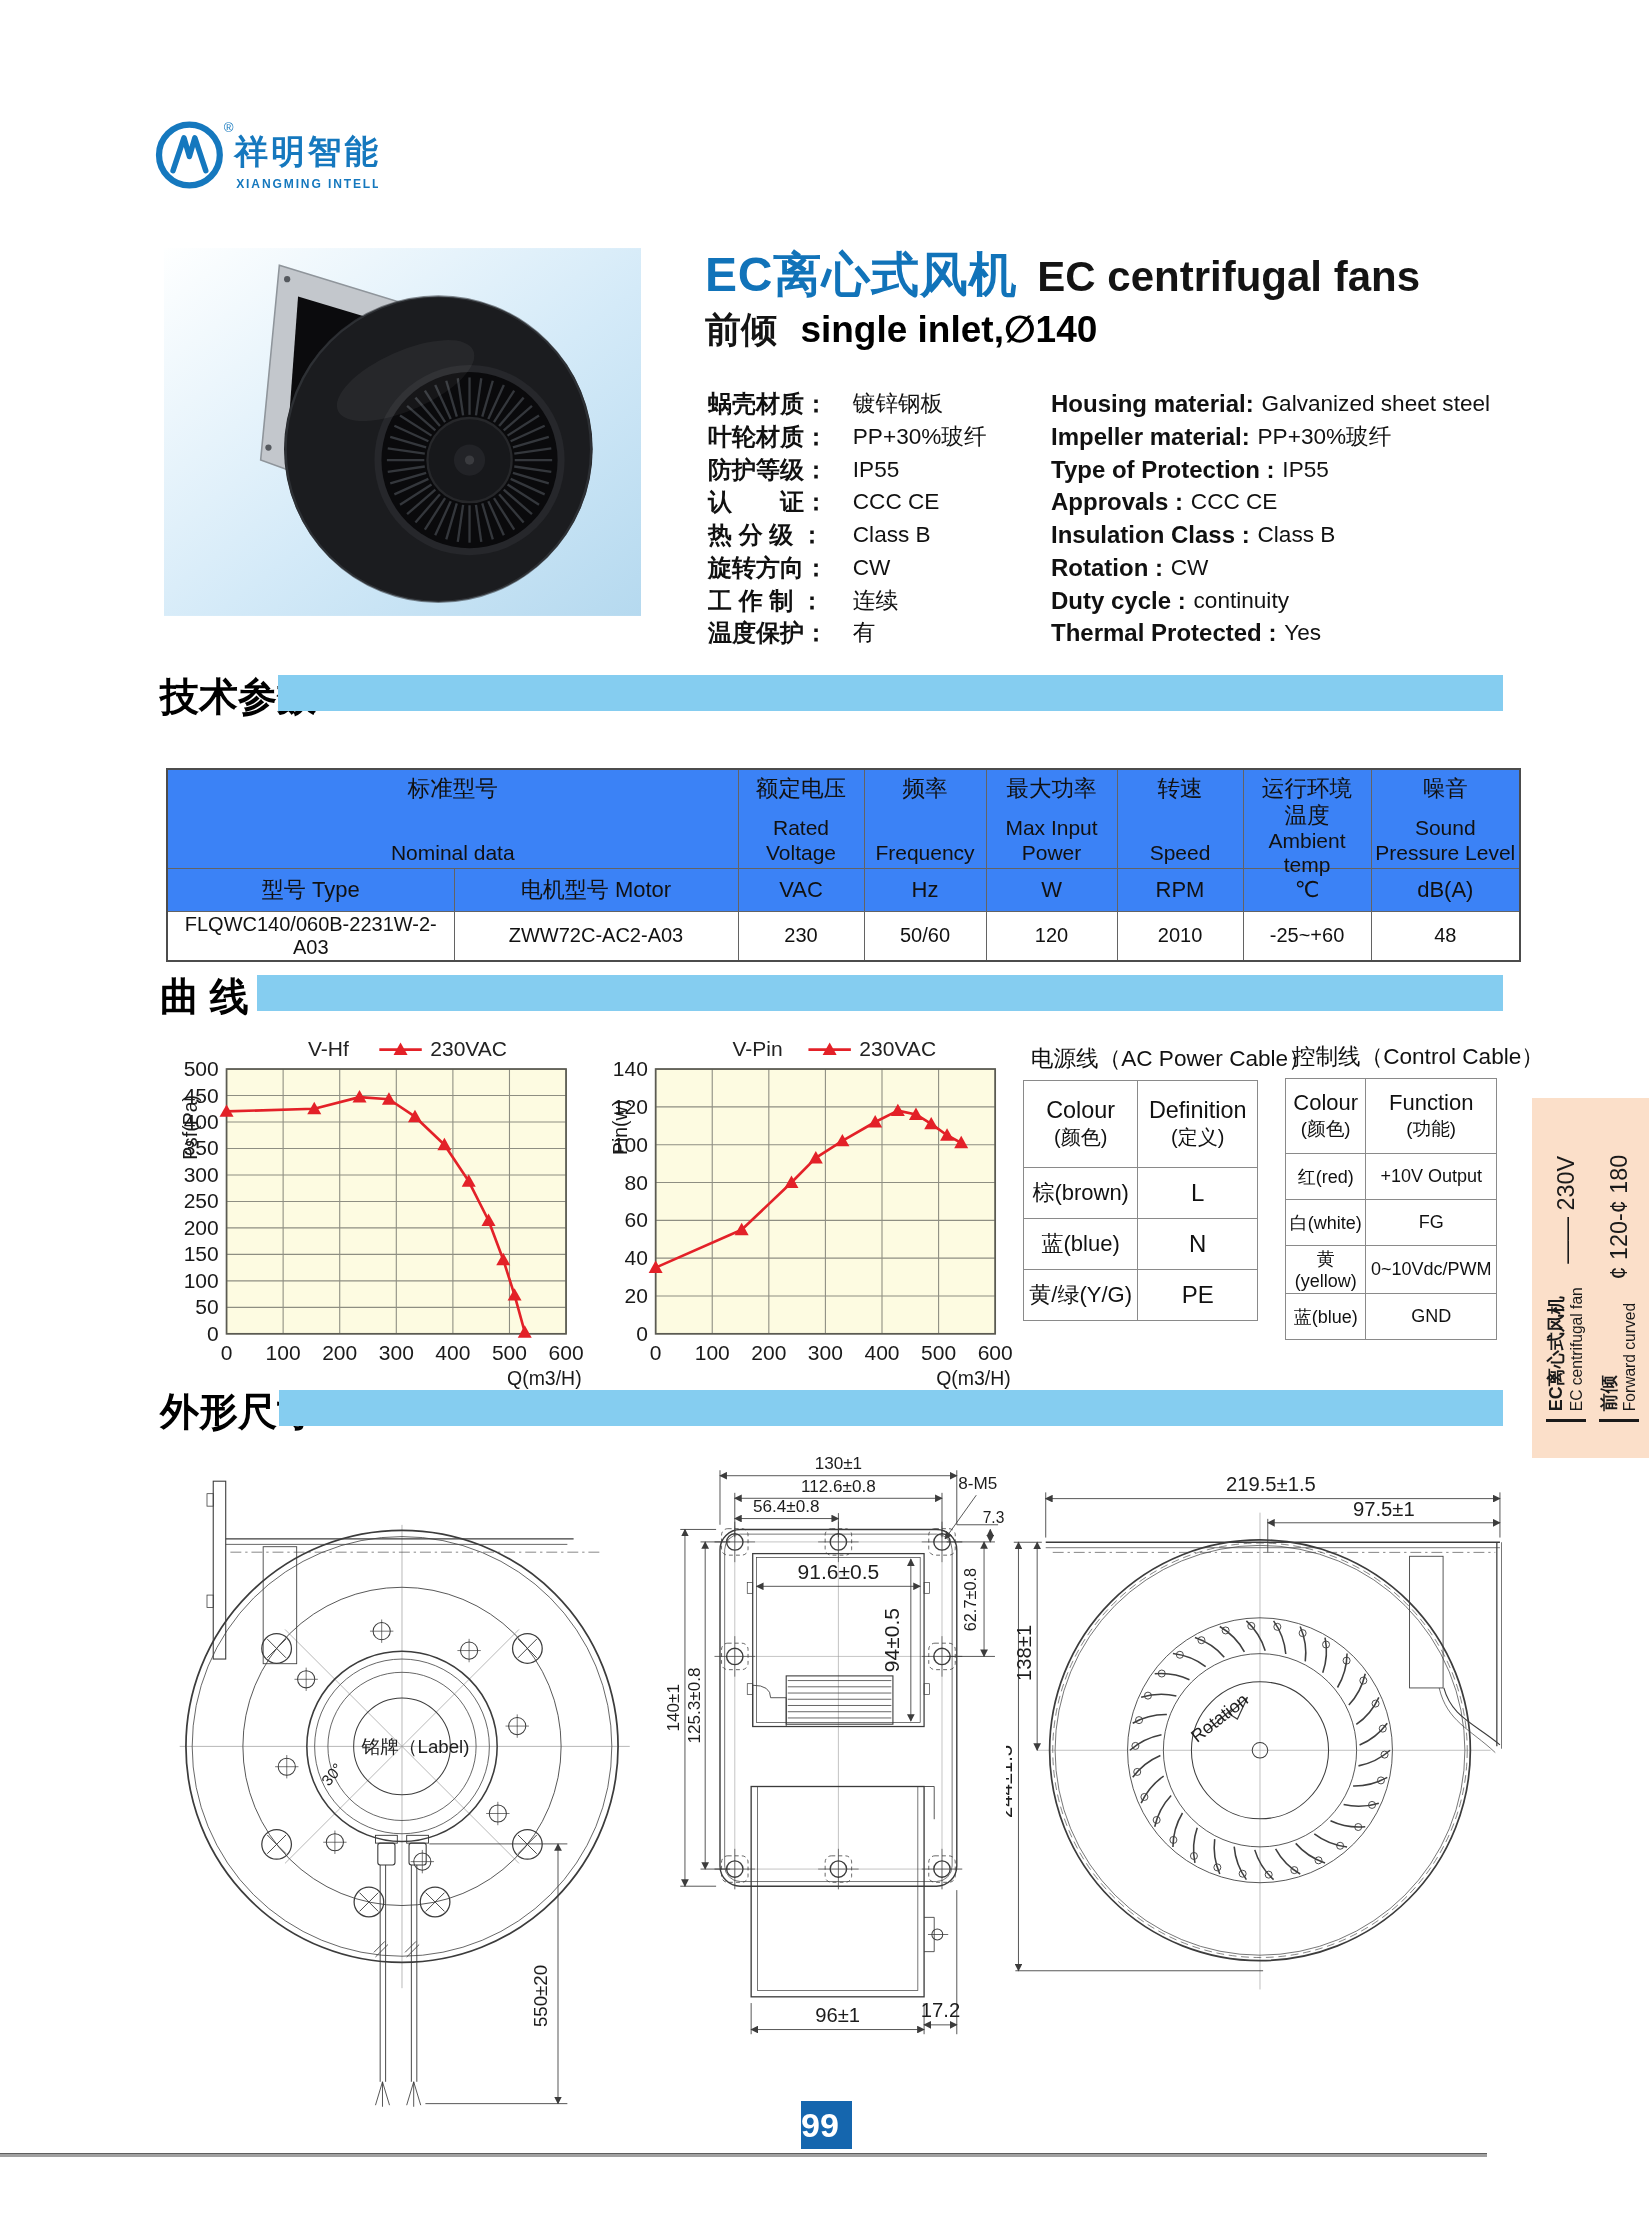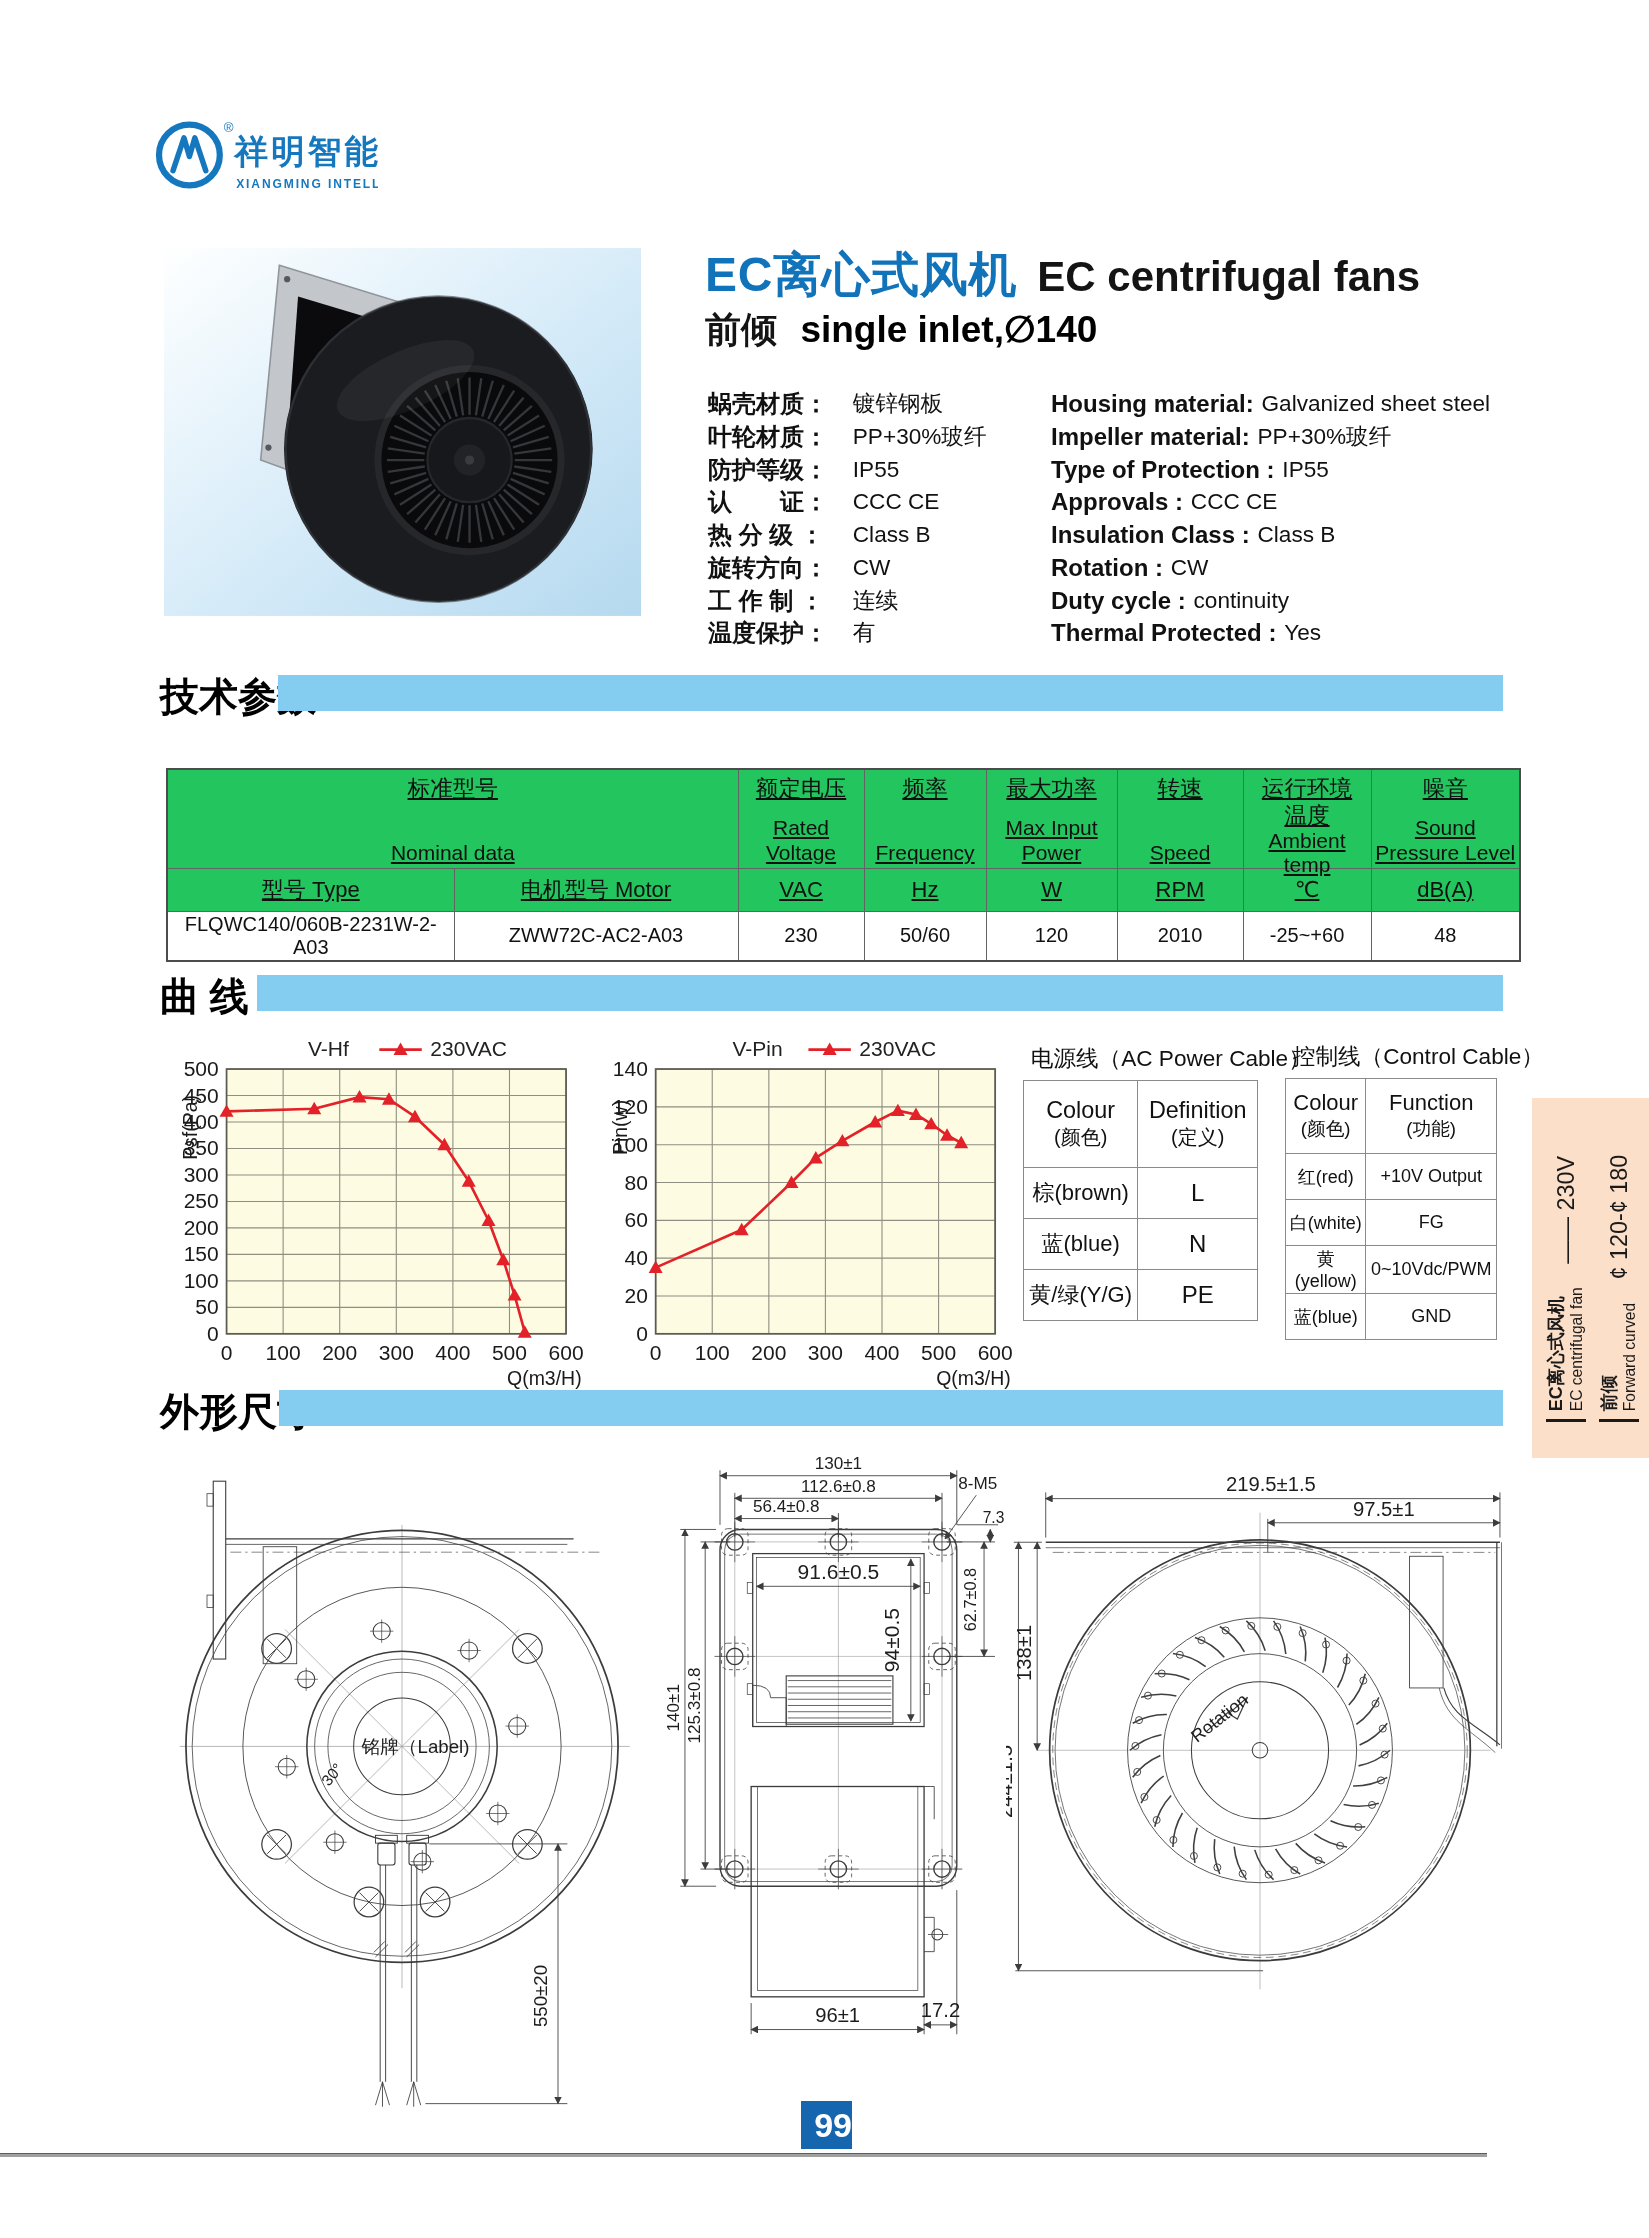--- a/index.html
+++ b/index.html
@@ -22,21 +22,21 @@
   .slab{font-weight:bold;font-size:24px;}
   .slabL{display:inline-block;width:137px;}
   .sval{font-size:22.6px;margin-left:7.8px;}
   
   .sec-label{position:absolute;font-size:39px;font-weight:bold;color:#000;white-space:nowrap;}
   .sec-bar{position:absolute;height:36px;background:#85CDF0;}
   
   #tech-box{left:166px;top:768px;}
   #techtable{border-collapse:collapse;table-layout:fixed;width:1352px;border:2.3px solid #4c4c4c;}
   #techtable td{border:1.6px solid #636363;text-align:center;padding:0 3.1px;}
-  #techtable tr.h1 td,#techtable tr.h2 td{background:#22c55e;text-decoration:underline;}
+  #techtable tr.h1 td,#techtable tr.h2 td{background:#3b82f6;}
   tr.h1 td .wrap{display:flex;flex-direction:column;justify-content:space-between;height:90px;padding:4.7px 0 3.1px 0;}
   .cnb{font-size:22.6px;line-height:1.2;}
   .enb{font-size:21px;line-height:1.15;}
   tr.h2 td{height:42px;font-size:22px;}
   tr.trow td{height:48px;font-size:20px;background:#fff;}
   tr.trow td.model{font-size:20px;}
   
   .cbl-title{font-size:22.6px;margin:0 0 6.2px 7.8px;white-space:nowrap;}
   .cbl{border-collapse:collapse;}
   .cbl td{border:1.6px solid #8a8a8a;text-align:center;}
@@ -56,21 +56,21 @@
   #tab-rot{position:absolute;left:0;top:360px;width:360px;height:117px;
            transform:rotate(-90deg);transform-origin:0 0;
            display:flex;flex-direction:column;justify-content:flex-start;padding:7.8px 0 0 36px;box-sizing:border-box;}
   .tab-row{display:flex;align-items:center;height:53px;}
   .tab-grp{border-left:3.1px solid #1a1a1a;padding-left:7.8px;line-height:1.18;white-space:nowrap;}
   .tab-cn{font-size:18px;font-weight:bold;color:#1a1a1a;}
   .tab-en{font-size:15.6px;color:#1a1a1a;}
   .tab-val{font-size:23.4px;font-weight:500;color:#1a1a1a;margin-left:23.4px;white-space:nowrap;}
   
   #page-badge{left:801px;top:2101px;width:51px;height:48px;background:#1566AE;color:#fff;
-              font-size:34px;font-weight:bold;text-align:right;line-height:48px;}
+              font-size:34px;font-weight:bold;text-align:left;line-height:48px;}
   #footer-line{left:0;top:2153px;width:1487px;height:3.1px;background:#a0a0a0;border-top:1.6px solid #5e5e5e;}
 </style>
 </head>
 <body>
 
 <svg id="logo" class="abs" viewBox="0 0 290 120" width="226" height="94">
   <circle cx="48" cy="60" r="39" fill="none" stroke="#1578BE" stroke-width="8"></circle>
   <path d="M27,80 L41,38 L48,62 L55,38 L69,80" fill="none" stroke="#1578BE" stroke-width="7" stroke-linejoin="round" stroke-linecap="round"></path>
   <text x="92" y="30" font-size="17" fill="#1578BE">®</text>
   <text x="106" y="70" font-size="43" font-weight="bold" fill="#1578BE" letter-spacing="4">祥明智能</text>

